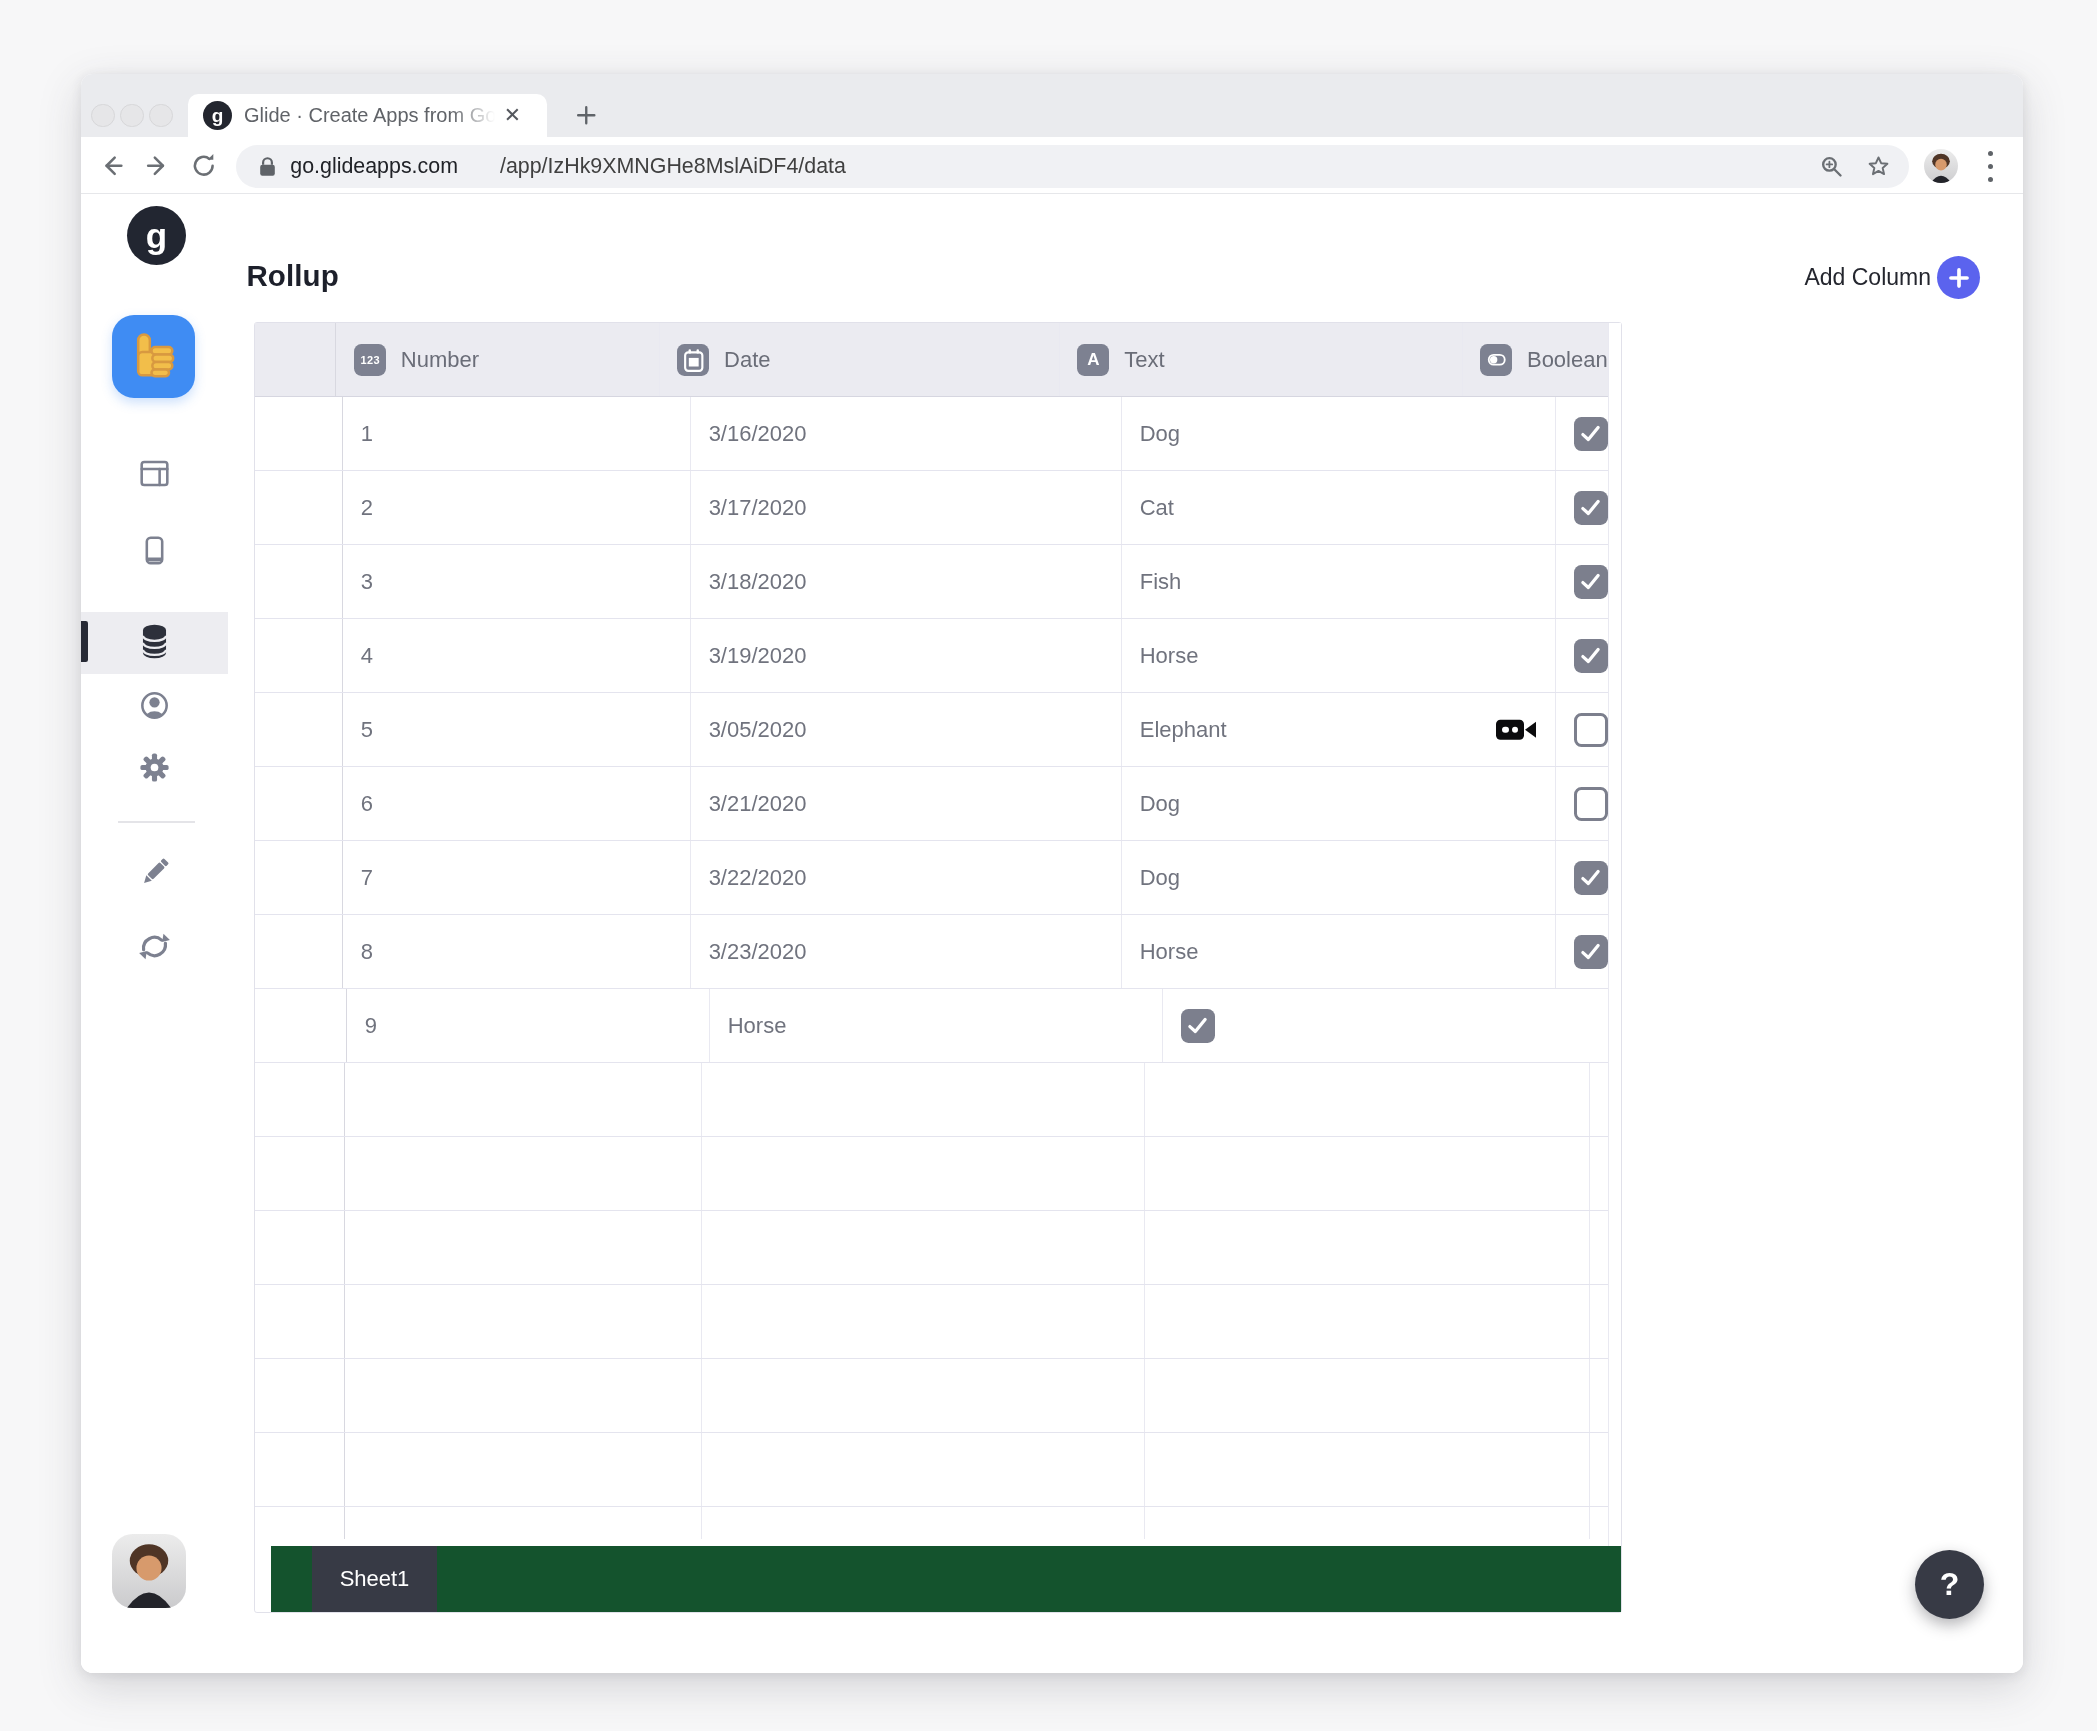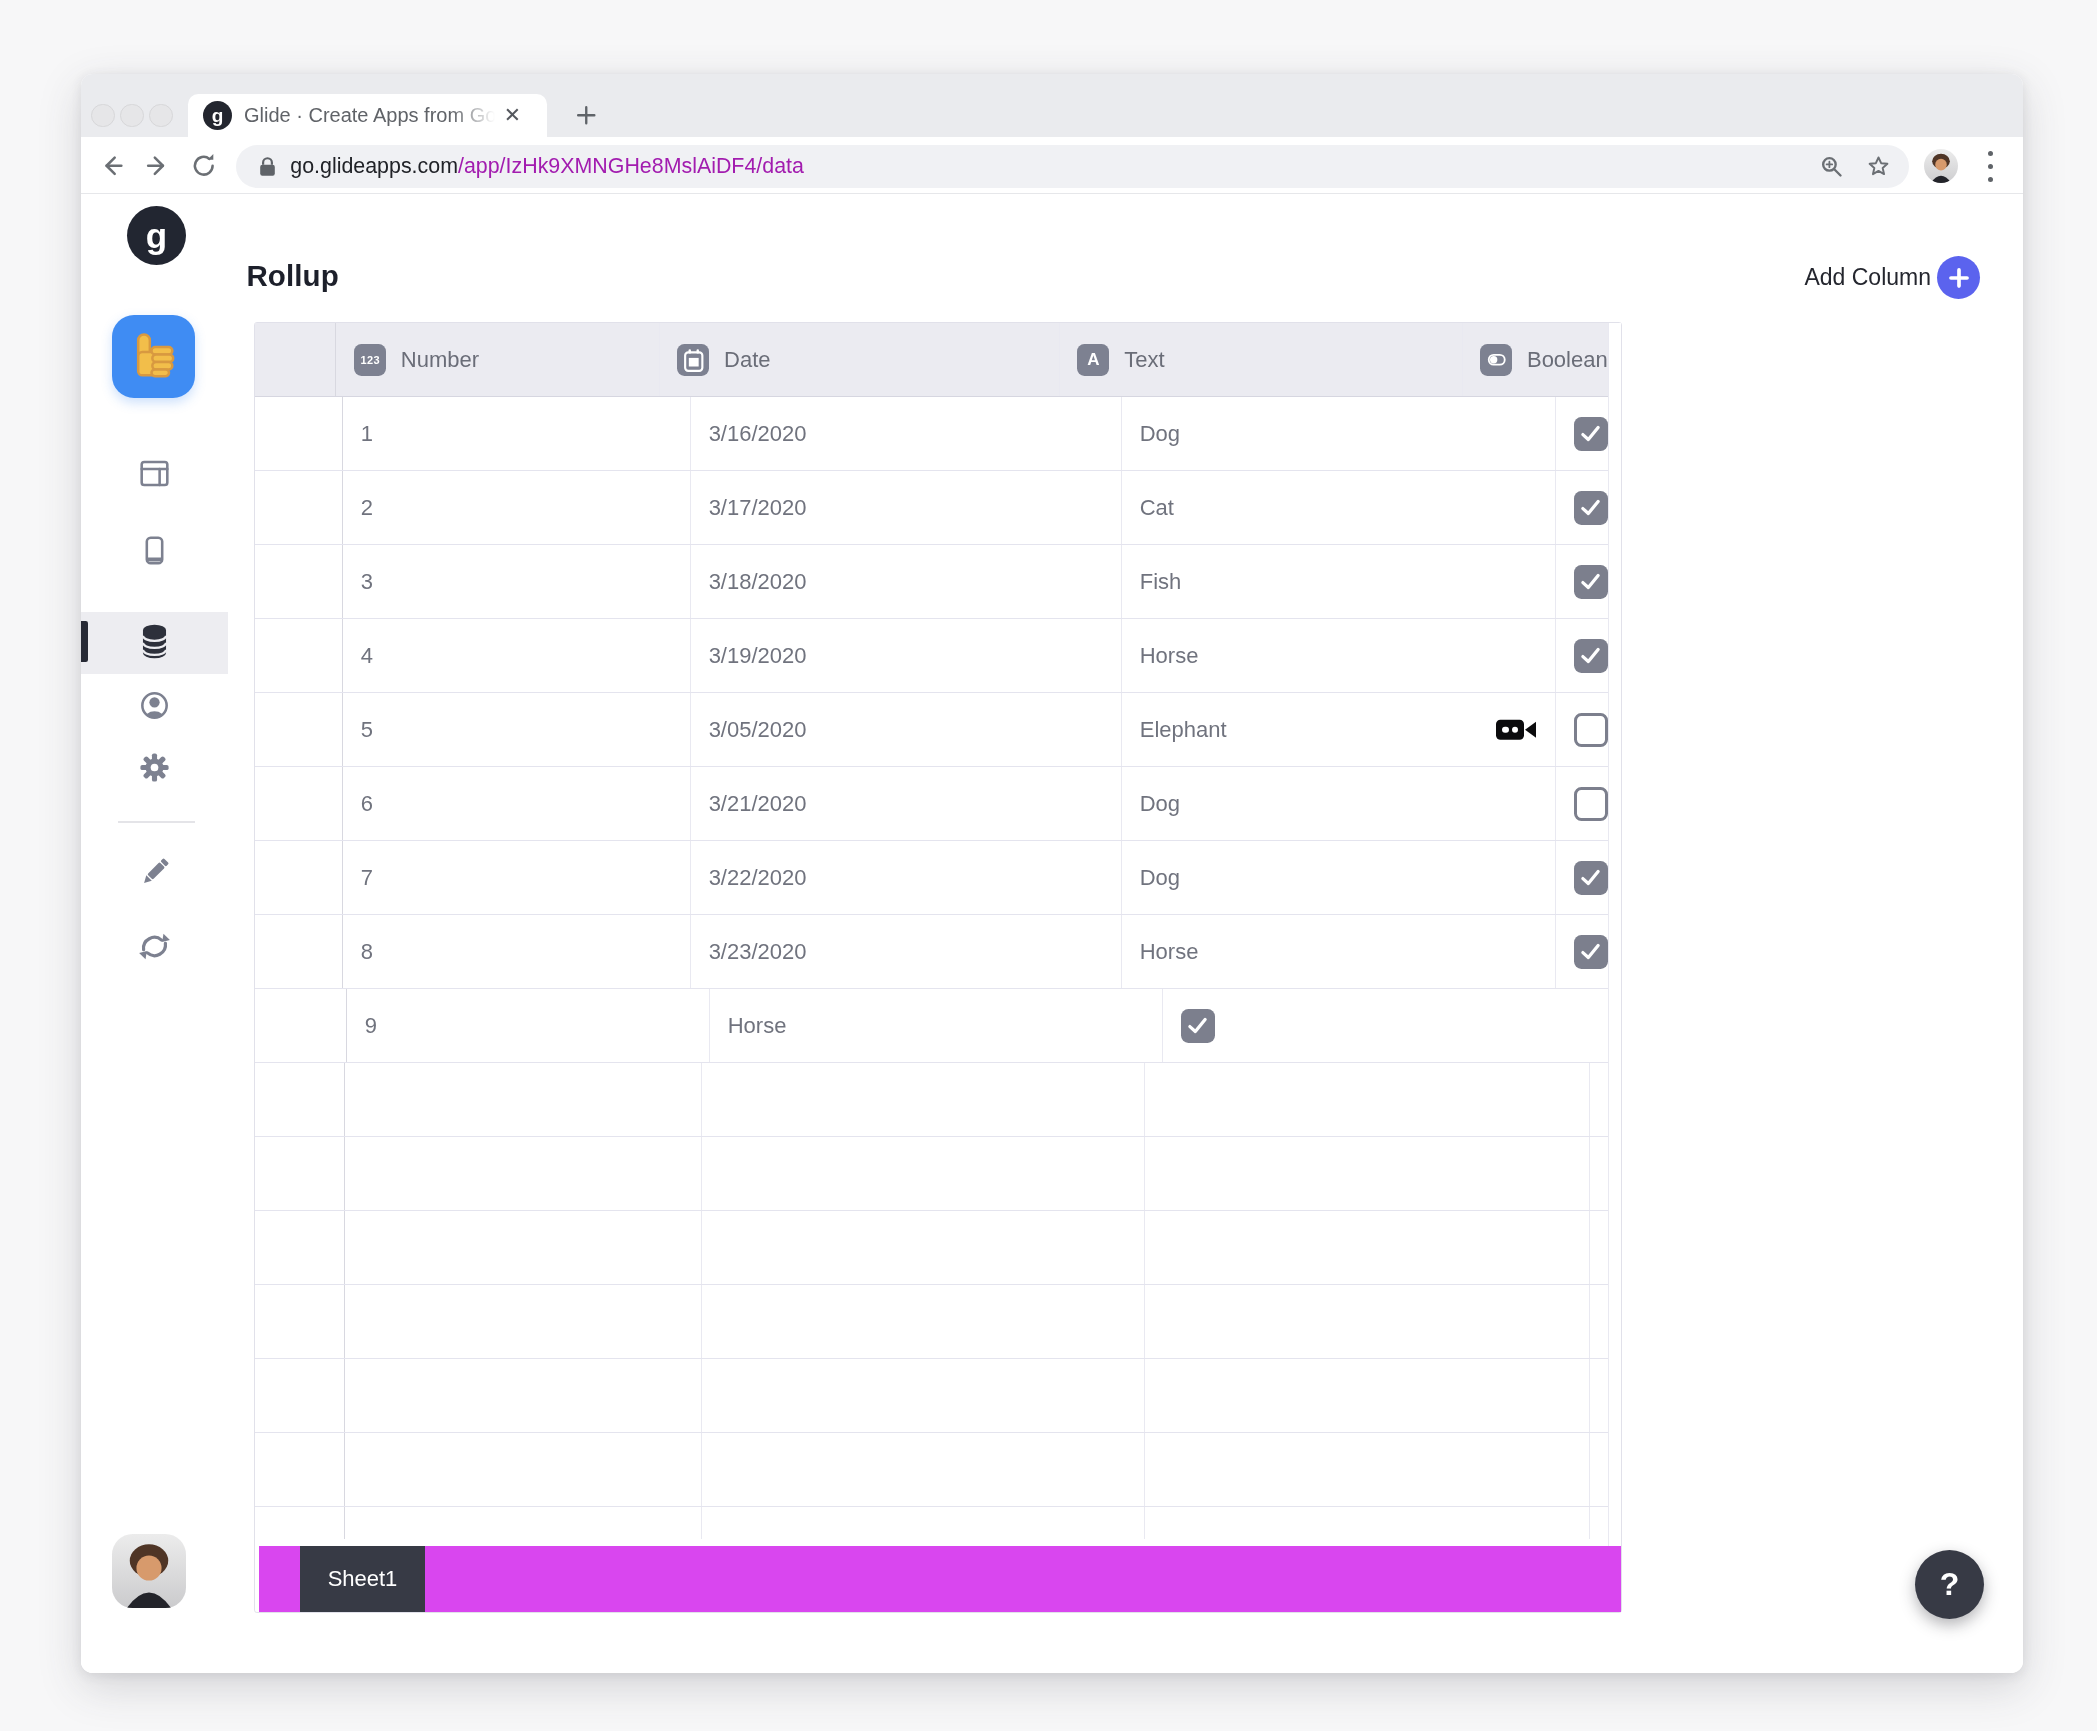--- a/index.html
+++ b/index.html
@@ -33,21 +33,21 @@
   .newtab svg{ width:100%; height:100%; }
   
   .toolbar { position:absolute; left:0; top:63px; right:0; height:57px; background:#fff; border-bottom:1.5px solid #e6e7ea; }
   .navbtn { position:absolute; top:77px; width:29.5px; height:29.5px; }
   .navbtn svg{ width:100%; height:100%; }
   .nb1{left:16px;} .nb2{left:62px;} .nb3{left:108px;}
   .urlbar { position:absolute; left:155px; top:71px; width:1673px; height:43px; background:#f0f1f4; border-radius:21.4px; display:flex; align-items:center; }
   .lock { margin-left:22px; width:19px; height:22px; flex:0 0 auto;}
   .lock svg{width:100%;height:100%;}
   .url { margin-left:13.3px; font-size:21.4px; color:#202227; white-space:nowrap; }
-  .url .path { color:#a21caf; }
+  .url .path { color:#404040;padding-left:42px; }
   .pill-ic { position:absolute; top:8.8px; width:25px; height:25px; color:#5f6368; }
   .pill-ic svg{width:100%;height:100%;} 
   .urlbar .ic-zoom{ position:absolute; right:65px; top:8.8px; width:25px; height:25px;}
   .urlbar .ic-star{ position:absolute; right:17.7px; top:8.8px; width:25px; height:25px;}
   .browser-avatar { position:absolute; left:1843px; top:75px; width:34px; height:34px; border-radius:50%; overflow:hidden; background:linear-gradient(#ededed,#cdcdcf); }
   .kebab { position:absolute; left:1905px; top:77px; width:8.8px; height:31px; display:flex; flex-direction:column; justify-content:space-between; align-items:center; }
   .kebab i{ width:5.2px; height:5.2px; border-radius:50%; background:#5f6368; }
   
   .content { position:absolute; left:0; top:122px; right:0; bottom:0; background:#fff; border-radius:0 0 11.8px 11.8px; overflow:hidden; }
   .sidebar { position:absolute; left:0; top:0; width:147px; height:100%; background:#fff; }
@@ -90,21 +90,21 @@
   .chip svg { width:29.5px; height:29.5px; }
   .checkbox { width:34px; height:34px; border-radius:7.4px; display:flex; align-items:center; justify-content:center; }
   .checkbox.checked { background:#7c7f8d; }
   .checkbox.unchecked { background:#fff; border:3.7px solid #7c7f8d; }
   .checkbox svg { width:25px; height:25px; display:none; }
   .checkbox.checked svg { display:block; }
   .camera-icon { position:absolute; right:19px; top:50%; transform:translateY(-50%); display:none; align-items:center; }
   .cam-body { width:28px; height:20.6px; background:#0b0b0d; border-radius:4.4px; display:flex; align-items:center; justify-content:center; gap:2.9px; }
   .cam-body i { width:6.6px; height:6.6px; border-radius:50%; background:#fff; }
   .cam-lens { width:0; height:0; border-top:8px solid transparent; border-bottom:8px solid transparent; border-right:11px solid #0b0b0d; margin-left:0.7px; }
-  .sheetbar { position:absolute; left:4px; right:0; bottom:0; height:66px; background:#d946ef; display:flex; align-items:stretch; }
+  .sheetbar { position:absolute; left:16px; right:0; bottom:0; height:66px; background:#14532d; display:flex; align-items:stretch; }
   .sheet-tab { margin-left:41px; width:125px; background:#373a45; color:#fff; font-size:22px; display:flex; align-items:center; justify-content:center; }
   .help-btn { position:absolute; right:39px; top:1354px; width:69px; height:69px; border-radius:50%; background:#373a45; color:#fff;
     display:flex; align-items:center; justify-content:center; font-size:32px; font-weight:bold; box-shadow:0 5.9px 14.7px rgba(40,40,50,.35); z-index:5; }
   .stroke-ic { stroke:#7d8190; stroke-width:4; fill:none; stroke-linecap:round; stroke-linejoin:round; }
   .chrome-ic { stroke:#6b6f74; stroke-width:3.4; fill:none; stroke-linecap:round; stroke-linejoin:round; }
 </style>
 </head>
 <body>
 
 <div class="window">

